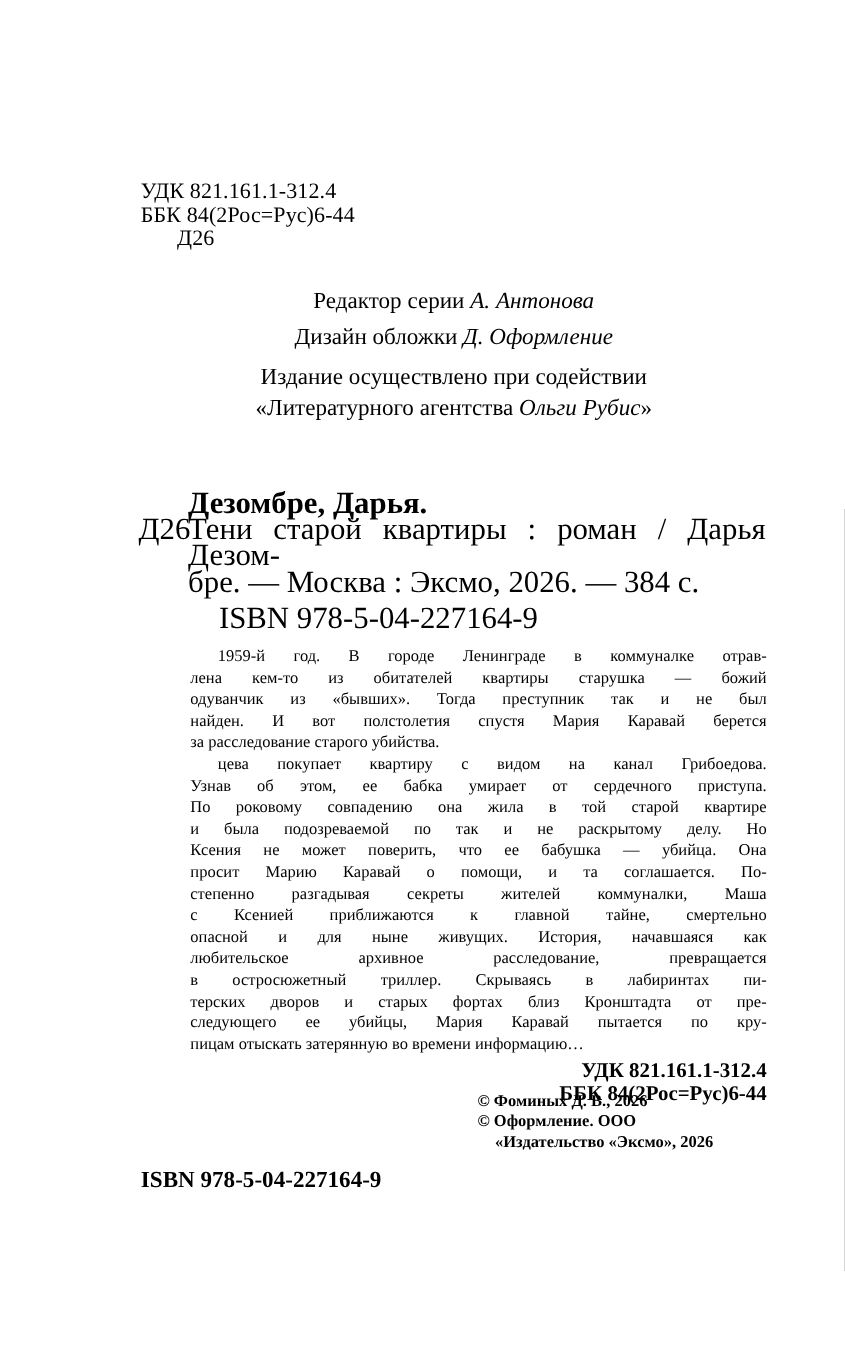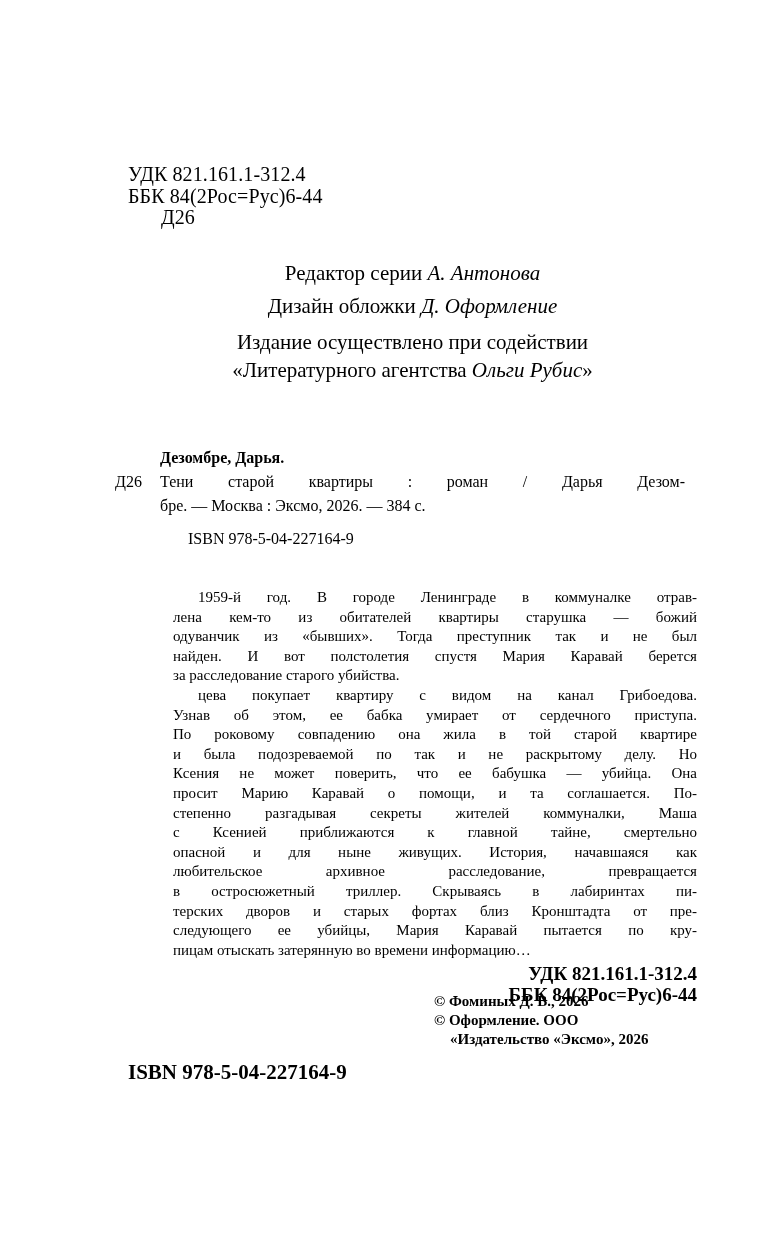--- a/index.html
+++ b/index.html
@@ -36,24 +36,24 @@
     text-align: center;
     font-size: 21px;
   }
   .col-entry { line-height: 23px; margin-bottom: 10px; }
   .col-entry.agency { line-height: 28px; margin-bottom: 0; }
   .colophon i { font-family: inherit; }
 
   
   .catalog {
     position: absolute;
-    left: 160px;
+    left: 171px;
     top: 446px;
     width: 525px;
-    font-size: 16px;
+    font-size: 28px;
     line-height: 24px;
   }
   .catalog .author { font-weight: bold; }
   .catalog .entry { position: relative; }
   .catalog .card-code {
     position: absolute;
     left: -45px;
     top: 0;
   }
   .catalog .isbn-mid { margin-top: 9px; padding-left: 28px; }

